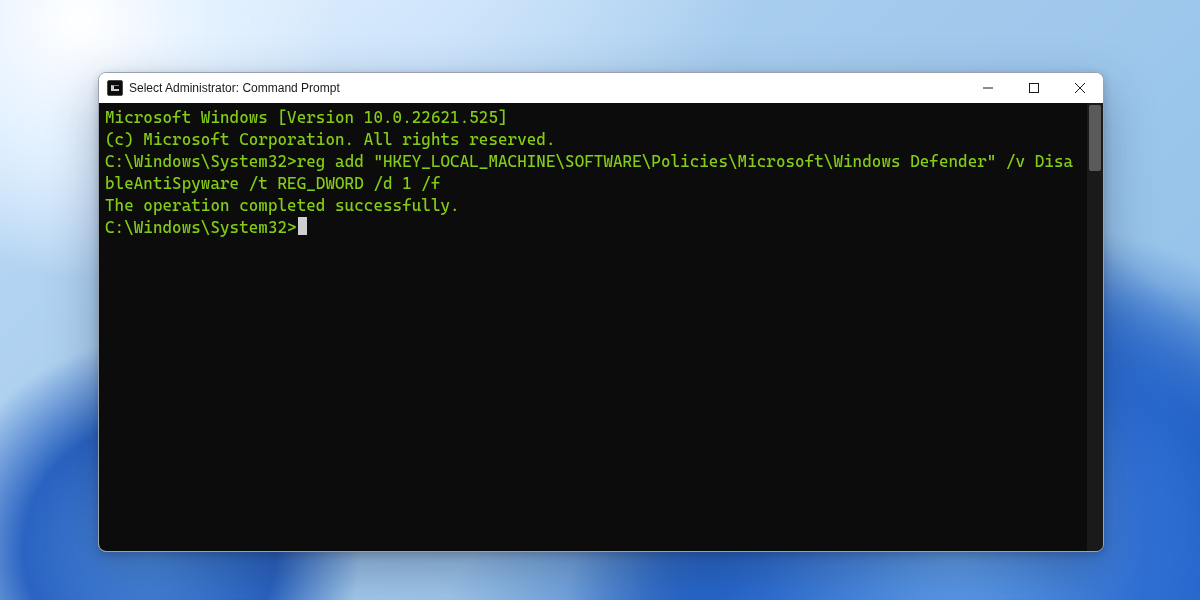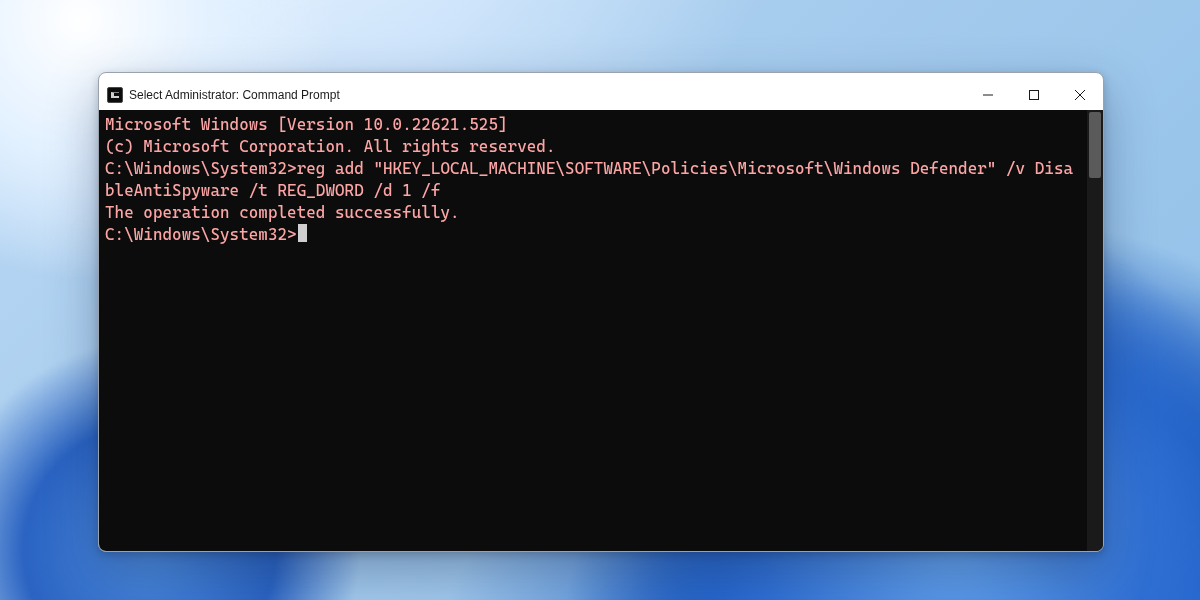--- a/index.html
+++ b/index.html
@@ -55,21 +55,20 @@
 
   .titlebar {
     height: 30px;
     background: #ffffff;
     display: flex;
     align-items: center;
     padding-left: 8px;
     font-size: 12px;
     color: #1b1b1b;
     user-select: none;
-    margin-top: 7px;
   }
   .app-icon {
     width: 16px; height: 16px;
     background: #0c0c0c;
     border: 1px solid #4a4a4a;
     border-radius: 2px;
     display: flex; align-items: center; justify-content: center;
     margin-right: 6px;
     box-sizing: border-box;
   }
@@ -98,21 +97,21 @@
     background: #0c0c0c;
     position: relative;
     display: flex;
   }
   .terminal {
     flex: 1;
     padding: 4px 6px 6px 6px;
     font-family: Consolas, "Cascadia Mono", monospace;
     font-size: 16.2px;
     line-height: 22px;
-    color: #fca5a5;
+    color: #84cc16;
     white-space: pre-wrap;
     word-break: break-all;
     letter-spacing: 0.1px;
   }
   .terminal .line { display: block; }
   .cursor-block {
     display: inline-block;
     width: 9px; height: 18px;
     background: #d0cfcf;
     vertical-align: -2px;

